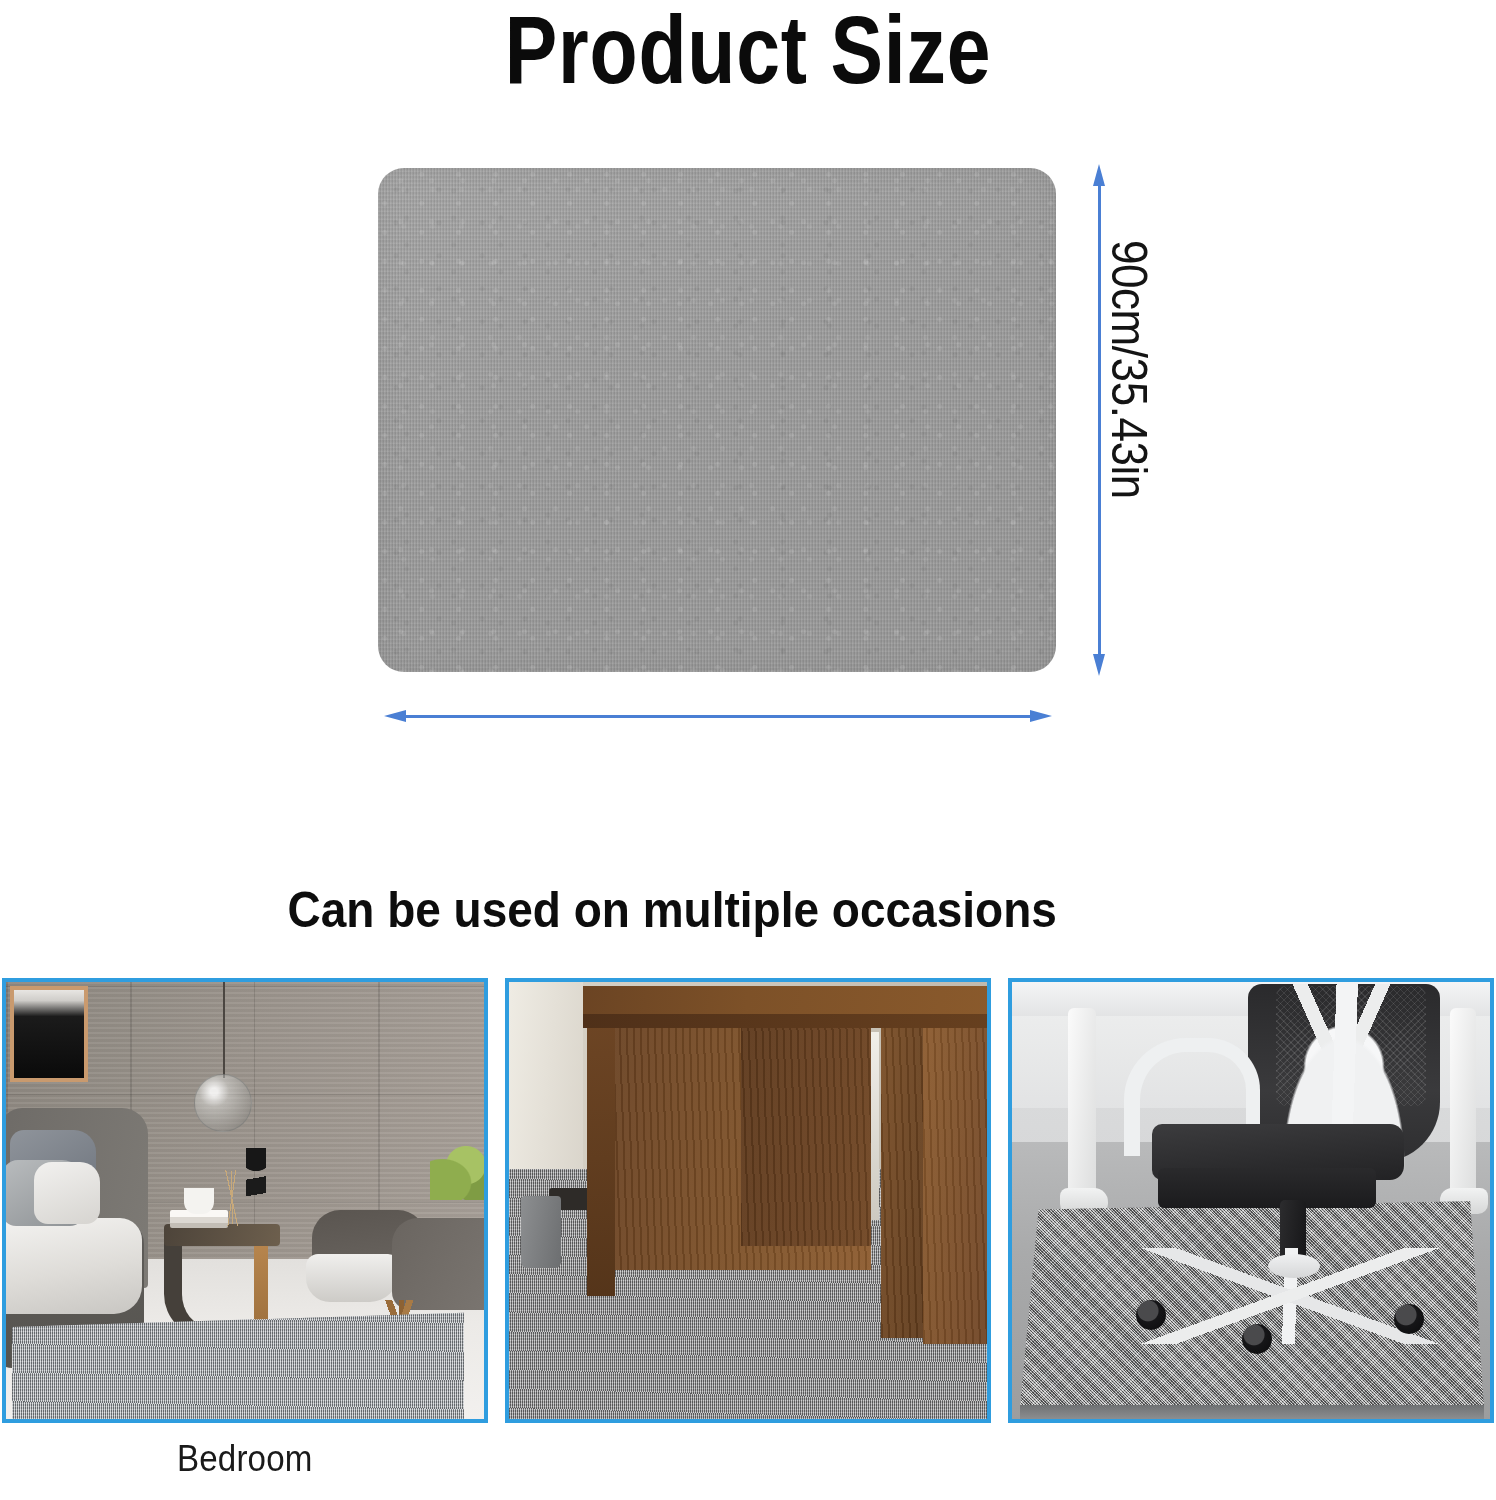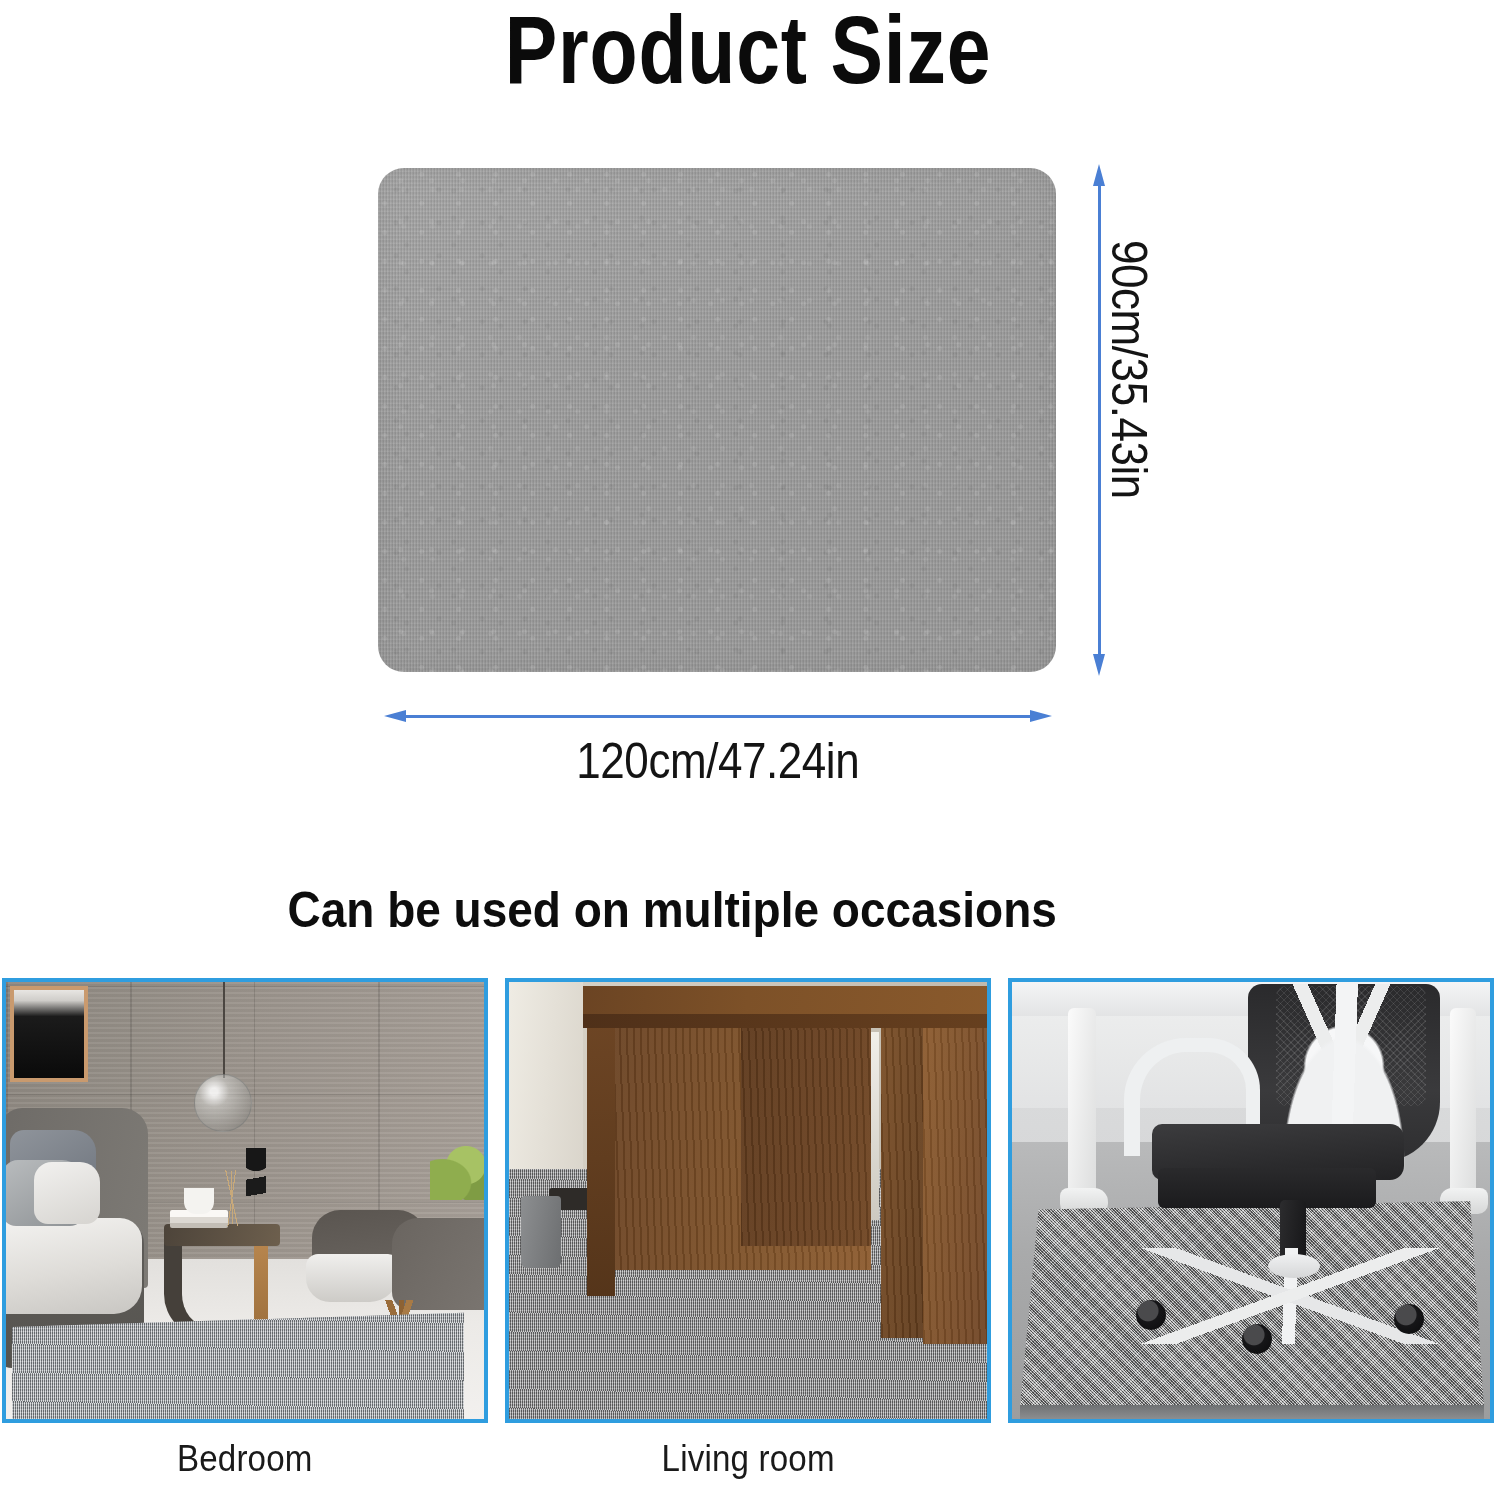--- a/index.html
+++ b/index.html
@@ -569,23 +569,20 @@
     <div class="head-down"></div>
   </div>
   <div id="height-label">
     <span id="height-label-inner">90cm/35.43in</span>
   </div>
 
   <div id="width-arrow">
     <div class="head-left"></div>
     <div class="shaft"></div>
     <div class="head-right"></div>
-  </div>
-  <div id="width-label">
-    <span id="width-label-inner">120cm/47.24in</span>
   </div>
 </div>
 
 <div id="occasions-heading">
   <span>Can be used on multiple occasions</span>
 </div>
 
 <div id="occasion-gallery">
 
   <div class="occasion-card card-0">
@@ -633,23 +630,20 @@
         <div class="desk-gap"></div>
         <div class="desk-panel"></div>
         <div class="desk-panel-dark"></div>
         <div class="desk-leg-left"></div>
         <div class="desk-leg-right"></div>
         <div class="desk-leg-right-face"></div>
         <div class="desk-top"></div>
         <div class="desk-top-edge"></div>
       </div>
     </div>
-    <div class="occasion-caption">
-      <span>Living room</span>
-    </div>
   </div>
 
   <div class="occasion-card card-2">
     <div class="photo-frame">
       <div class="scene">
         <div class="office-wall"></div>
         <div class="office-floor"></div>
         <div class="office-desk-apron"></div>
         <div class="office-desk-top"></div>
         <div class="office-leg-l"></div>

